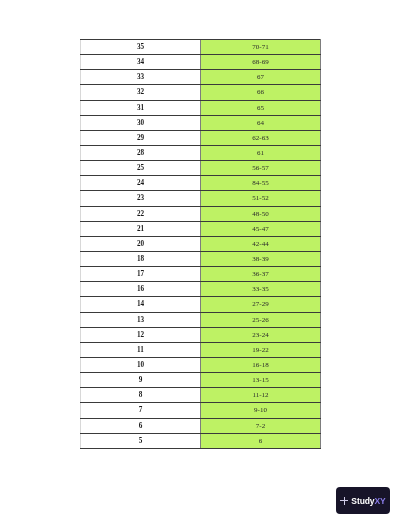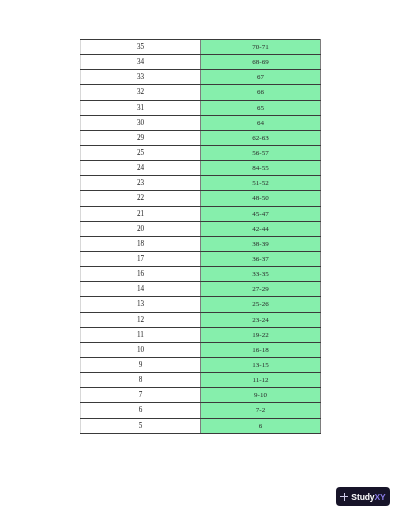--- a/index.html
+++ b/index.html
@@ -38,41 +38,41 @@
     vertical-align: middle;
     line-height: 14px;
     height: 14.15px;
     border-top: 1px solid #3a3a3a;
     border-bottom: 1px solid #3a3a3a;
   }
 
   #score-table td.cell-scaled {
     background: #ffffff;
     color: #1a1a1a;
-    font-weight: normal;
+    font-weight: bold;
     font-size: 7.2px;
     border-left: 1px solid #d8d8d8;
   }
 
   #score-table td.cell-raw {
-    background: #86efac;
+    background: #bef264;
     color: #2b2b2b;
     font-weight: normal;
     font-size: 7px;
     border-left: 1px solid #7d7d7d;
     border-right: 1px solid #7d7d7d;
   }
 
   
   #studyxy-logo {
     position: absolute;
     left: 336px;
     top: 487px;
     width: 54px;
-    height: 19px;
+    height: 27px;
     background: #171429;
     border-radius: 4px;
     display: flex;
     align-items: center;
     justify-content: center;
     gap: 3px;
     box-shadow: 0 0 0 1px rgba(255,255,255,0.06);
   }
   #studyxy-logo .plus-glyph {
     display: block;
@@ -134,20 +134,24 @@
       </tr>
       <tr>
         <td class="cell-scaled">30</td>
         <td class="cell-raw">64</td>
       </tr>
       <tr>
         <td class="cell-scaled">29</td>
         <td class="cell-raw">62-63</td>
       </tr>
       <tr>
+        <td class="cell-scaled">28</td>
+        <td class="cell-raw">61</td>
+      </tr>
+      <tr>
         <td class="cell-scaled">25</td>
         <td class="cell-raw">56-57</td>
       </tr>
       <tr>
         <td class="cell-scaled">24</td>
         <td class="cell-raw">84-55</td>
       </tr>
       <tr>
         <td class="cell-scaled">23</td>
         <td class="cell-raw">51-52</td>

